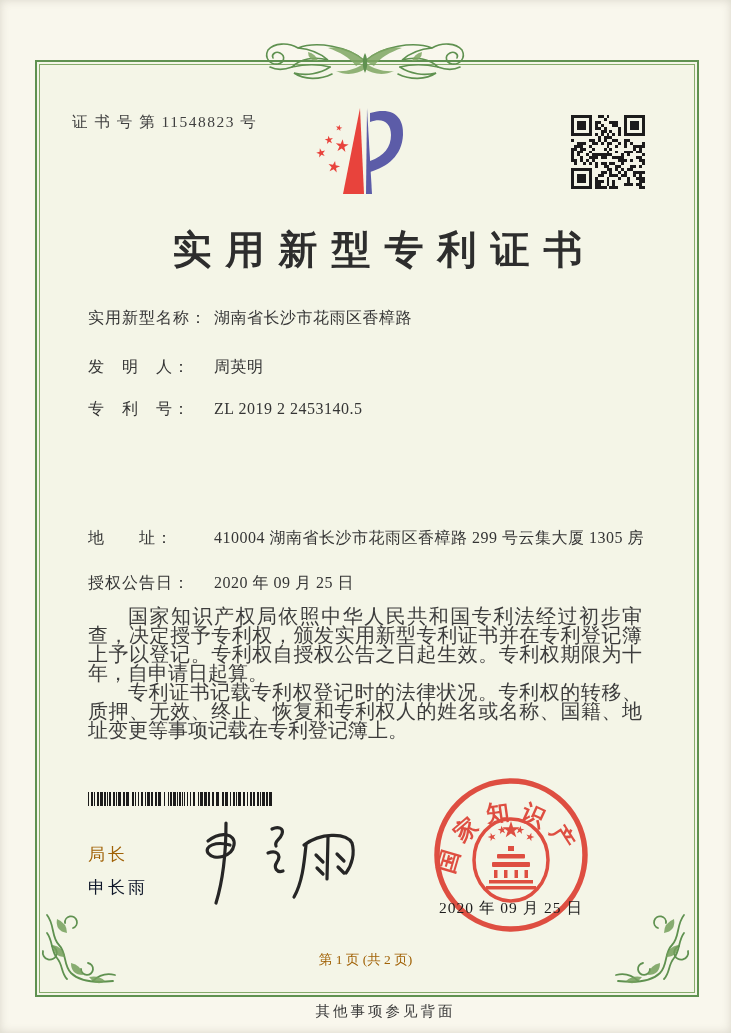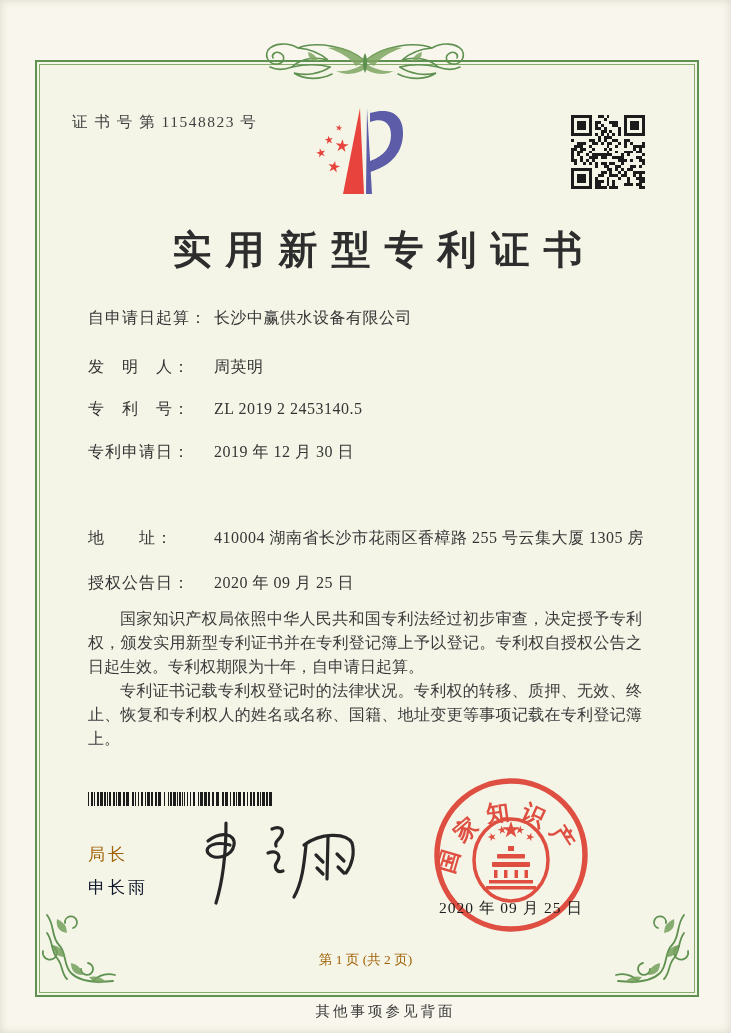--- a/index.html
+++ b/index.html
@@ -14,21 +14,21 @@
   .corner-l{left:37px;}
   .corner-r{left:612px;transform:scaleX(-1);}
   .cert-no{position:absolute;left:72px;top:112px;font-size:15.5px;letter-spacing:1.5px;color:#3f3f3f;text-align:center;}
   .logo{position:absolute;left:306px;top:104px;}
   .qr{position:absolute;left:571px;top:115px;}
   .title{position:absolute;left:0;top:223px;width:100%;text-align:center;font-size:39px;font-weight:700;
          letter-spacing:14px;text-indent:14px;color:#2d2d2d;padding-left:12px;}
   .f-row{position:absolute;left:88px;font-size:16px;white-space:nowrap;color:#353535;}
   .f-label{display:inline-block;min-width:122px;letter-spacing:1px;}
   .f-value{letter-spacing:.5px;}
-  .paras{position:absolute;left:88px;top:607px;width:554px;font-size:16px;line-height:24px;
+  .paras{position:absolute;left:88px;top:607px;width:554px;font-size:20px;line-height:19px;
          text-align:justify;color:#3c3c3c;}
   .paras p{margin:0;text-indent:2em;}
   .barcode{position:absolute;left:88px;top:792px;}
   .signer-title{position:absolute;left:88px;top:843px;font-size:17px;letter-spacing:3px;color:#a16207;}
   .signer-name{position:absolute;left:88px;top:876px;font-size:17px;letter-spacing:3px;color:#0f172a;}
   .signature{position:absolute;left:180px;top:815px;}
   .seal{position:absolute;left:426px;top:770px;}
   .seal-date{position:absolute;left:439px;top:898px;font-size:15.5px;letter-spacing:1px;color:#1d1d1d;}
   .page-no{position:absolute;left:0;top:951px;width:100%;text-align:center;font-size:13.5px;color:#a16207;}
   .back-note{position:absolute;left:0;top:1002px;width:100%;text-align:center;font-size:14.5px;
@@ -406,38 +406,34 @@
       <rect x="13" y="24" width="1" height="1" fill="#1c1c1c"></rect>
       <rect x="14" y="24" width="1" height="1" fill="#1c1c1c"></rect>
       <rect x="15" y="24" width="1" height="1" fill="#1c1c1c"></rect>
       <rect x="23" y="24" width="1" height="1" fill="#1c1c1c"></rect>
       <rect x="24" y="24" width="1" height="1" fill="#1c1c1c"></rect>
     </svg>
 
   <div class="title">实用新型专利证书</div>
 
   <div class="f-row" style="top:308px">
-    <span class="f-label">自申请日起算：</span>
-    <span class="f-value">长沙中赢供水设备有限公司</span>
+    <span class="f-label">实用新型名称：</span>
+    <span class="f-value">湖南省长沙市花雨区香樟路</span>
   </div>
   <div class="f-row" style="top:357px">
     <span class="f-label">发　明　人：</span>
     <span class="f-value">周英明</span>
   </div>
   <div class="f-row" style="top:399px">
     <span class="f-label">专　利　号：</span>
     <span class="f-value">ZL 2019 2 2453140.5</span>
   </div>
-  <div class="f-row" style="top:442px">
-    <span class="f-label">专利申请日：</span>
-    <span class="f-value">2019 年 12 月 30 日</span>
-  </div>
   <div class="f-row" style="top:528px">
     <span class="f-label">地　　址：</span>
-    <span class="f-value">410004 湖南省长沙市花雨区香樟路 255 号云集大厦 1305 房</span>
+    <span class="f-value">410004 湖南省长沙市花雨区香樟路 299 号云集大厦 1305 房</span>
   </div>
   <div class="f-row" style="top:573px">
     <span class="f-label">授权公告日：</span>
     <span class="f-value">2020 年 09 月 25 日</span>
   </div>
 
   <div class="paras">
     <p>国家知识产权局依照中华人民共和国专利法经过初步审查，决定授予专利权，颁发实用新型专利证书并在专利登记簿上予以登记。专利权自授权公告之日起生效。专利权期限为十年，自申请日起算。</p>
     <p>专利证书记载专利权登记时的法律状况。专利权的转移、质押、无效、终止、恢复和专利权人的姓名或名称、国籍、地址变更等事项记载在专利登记簿上。</p>
   </div>

